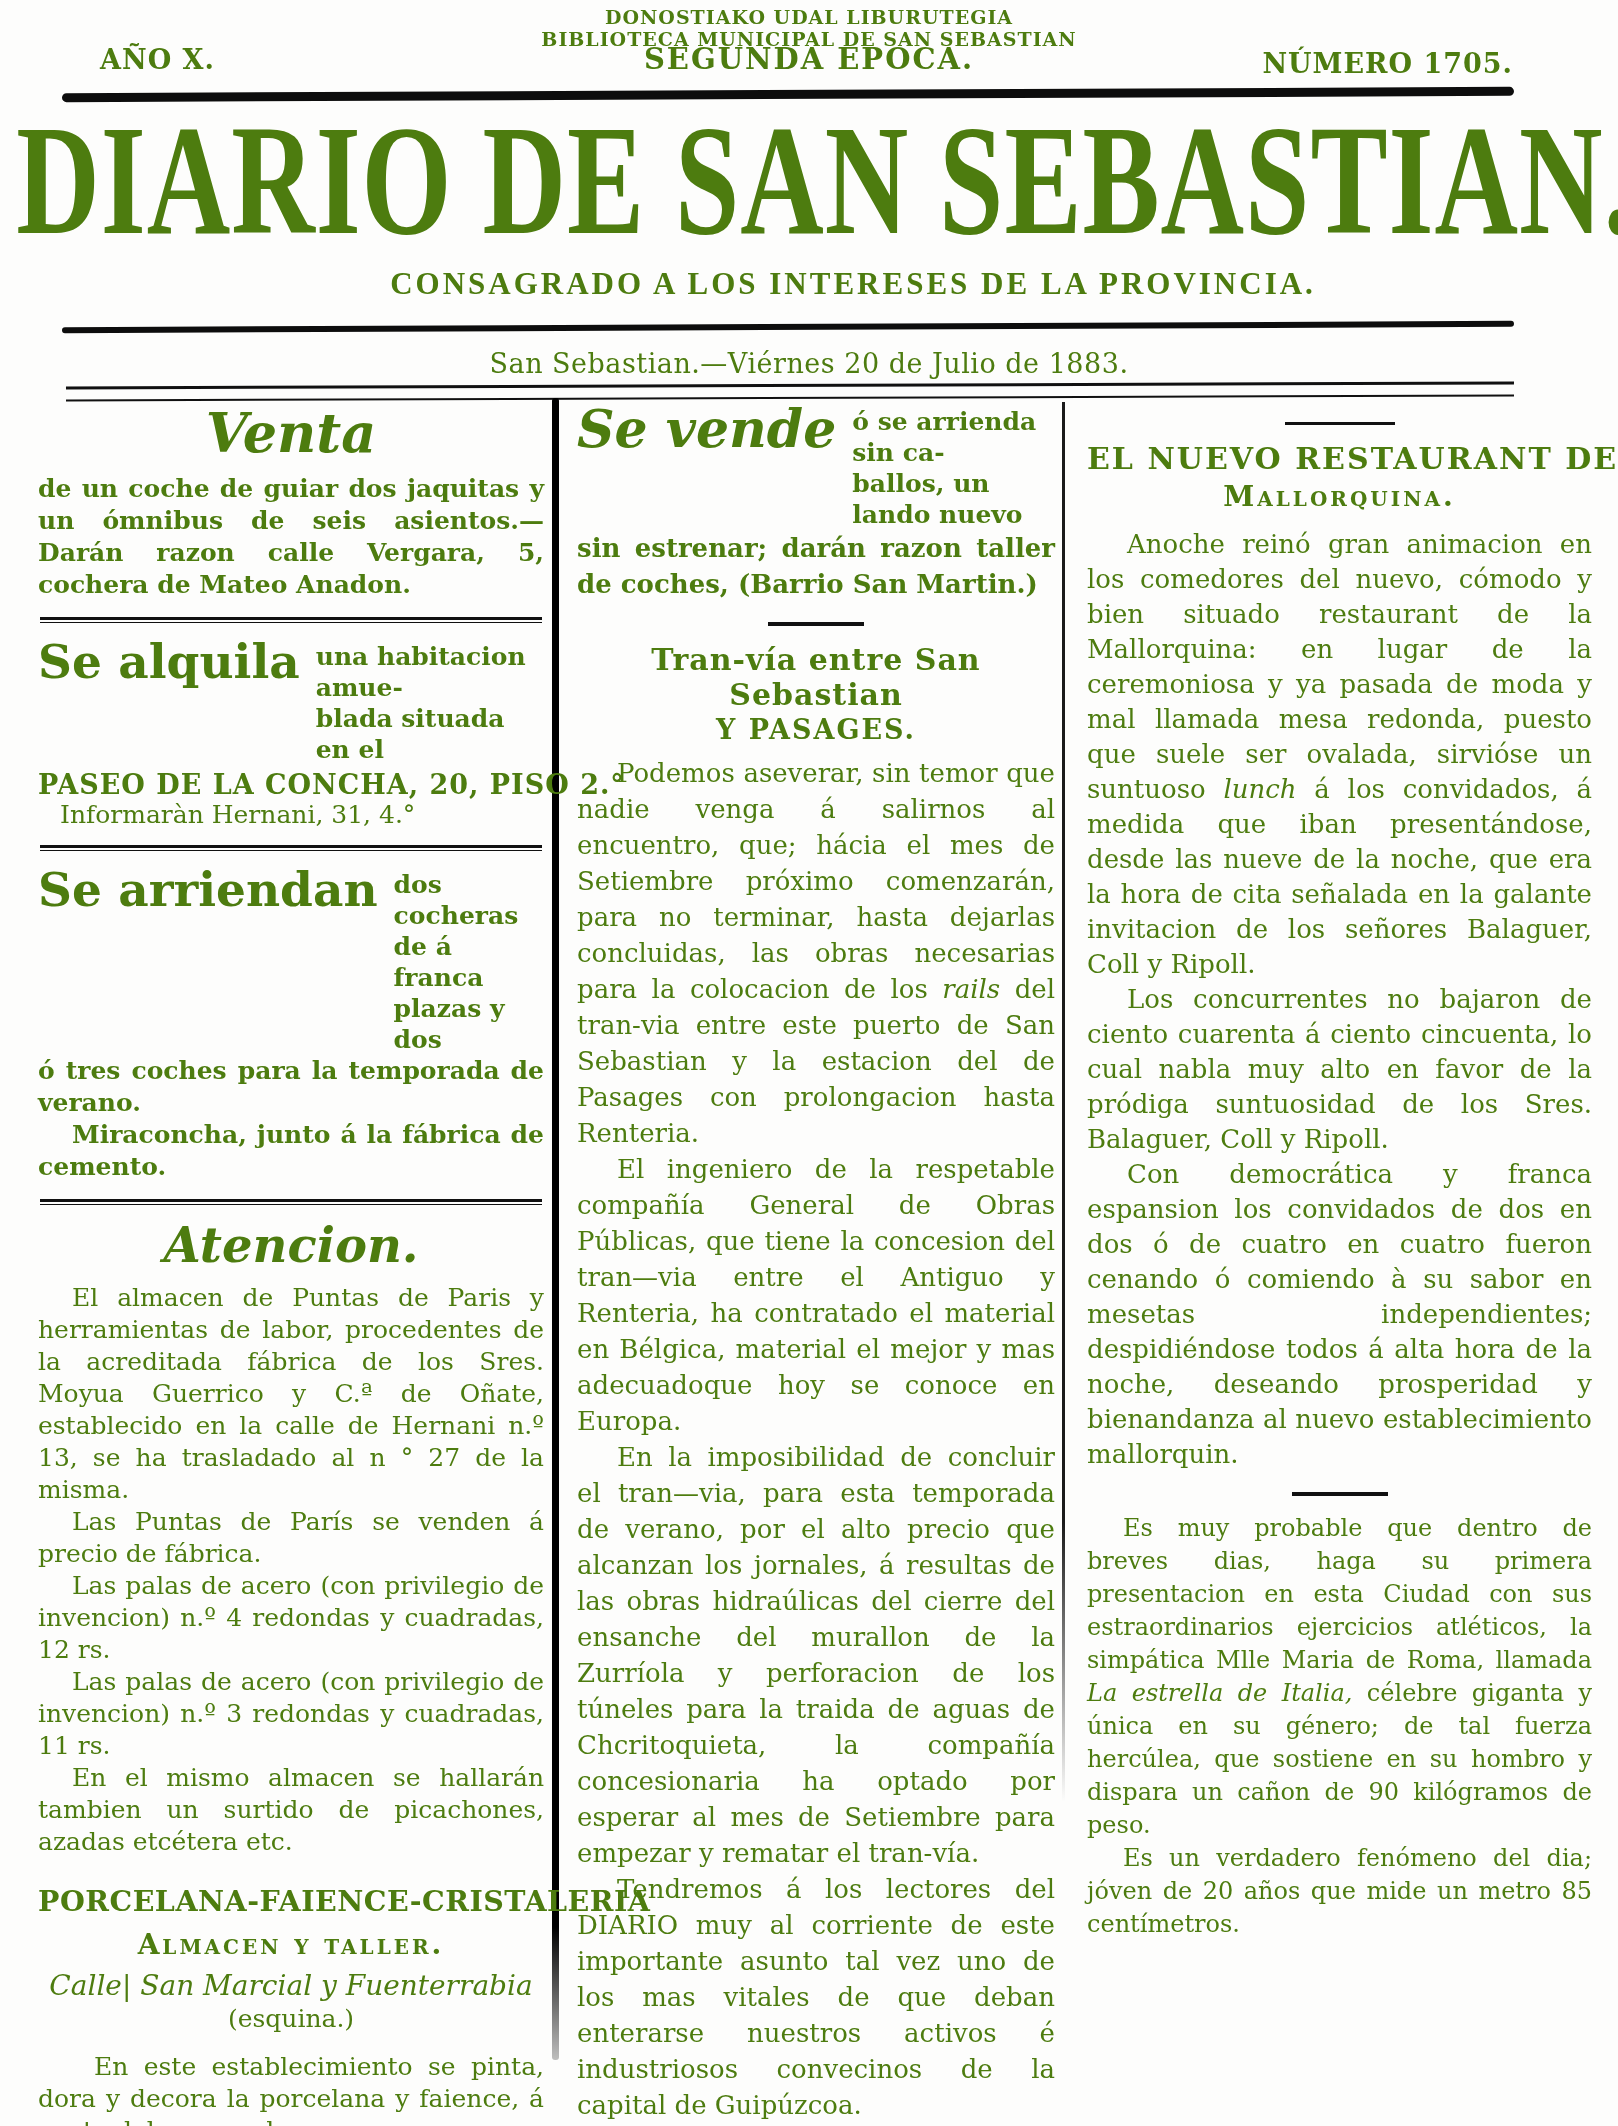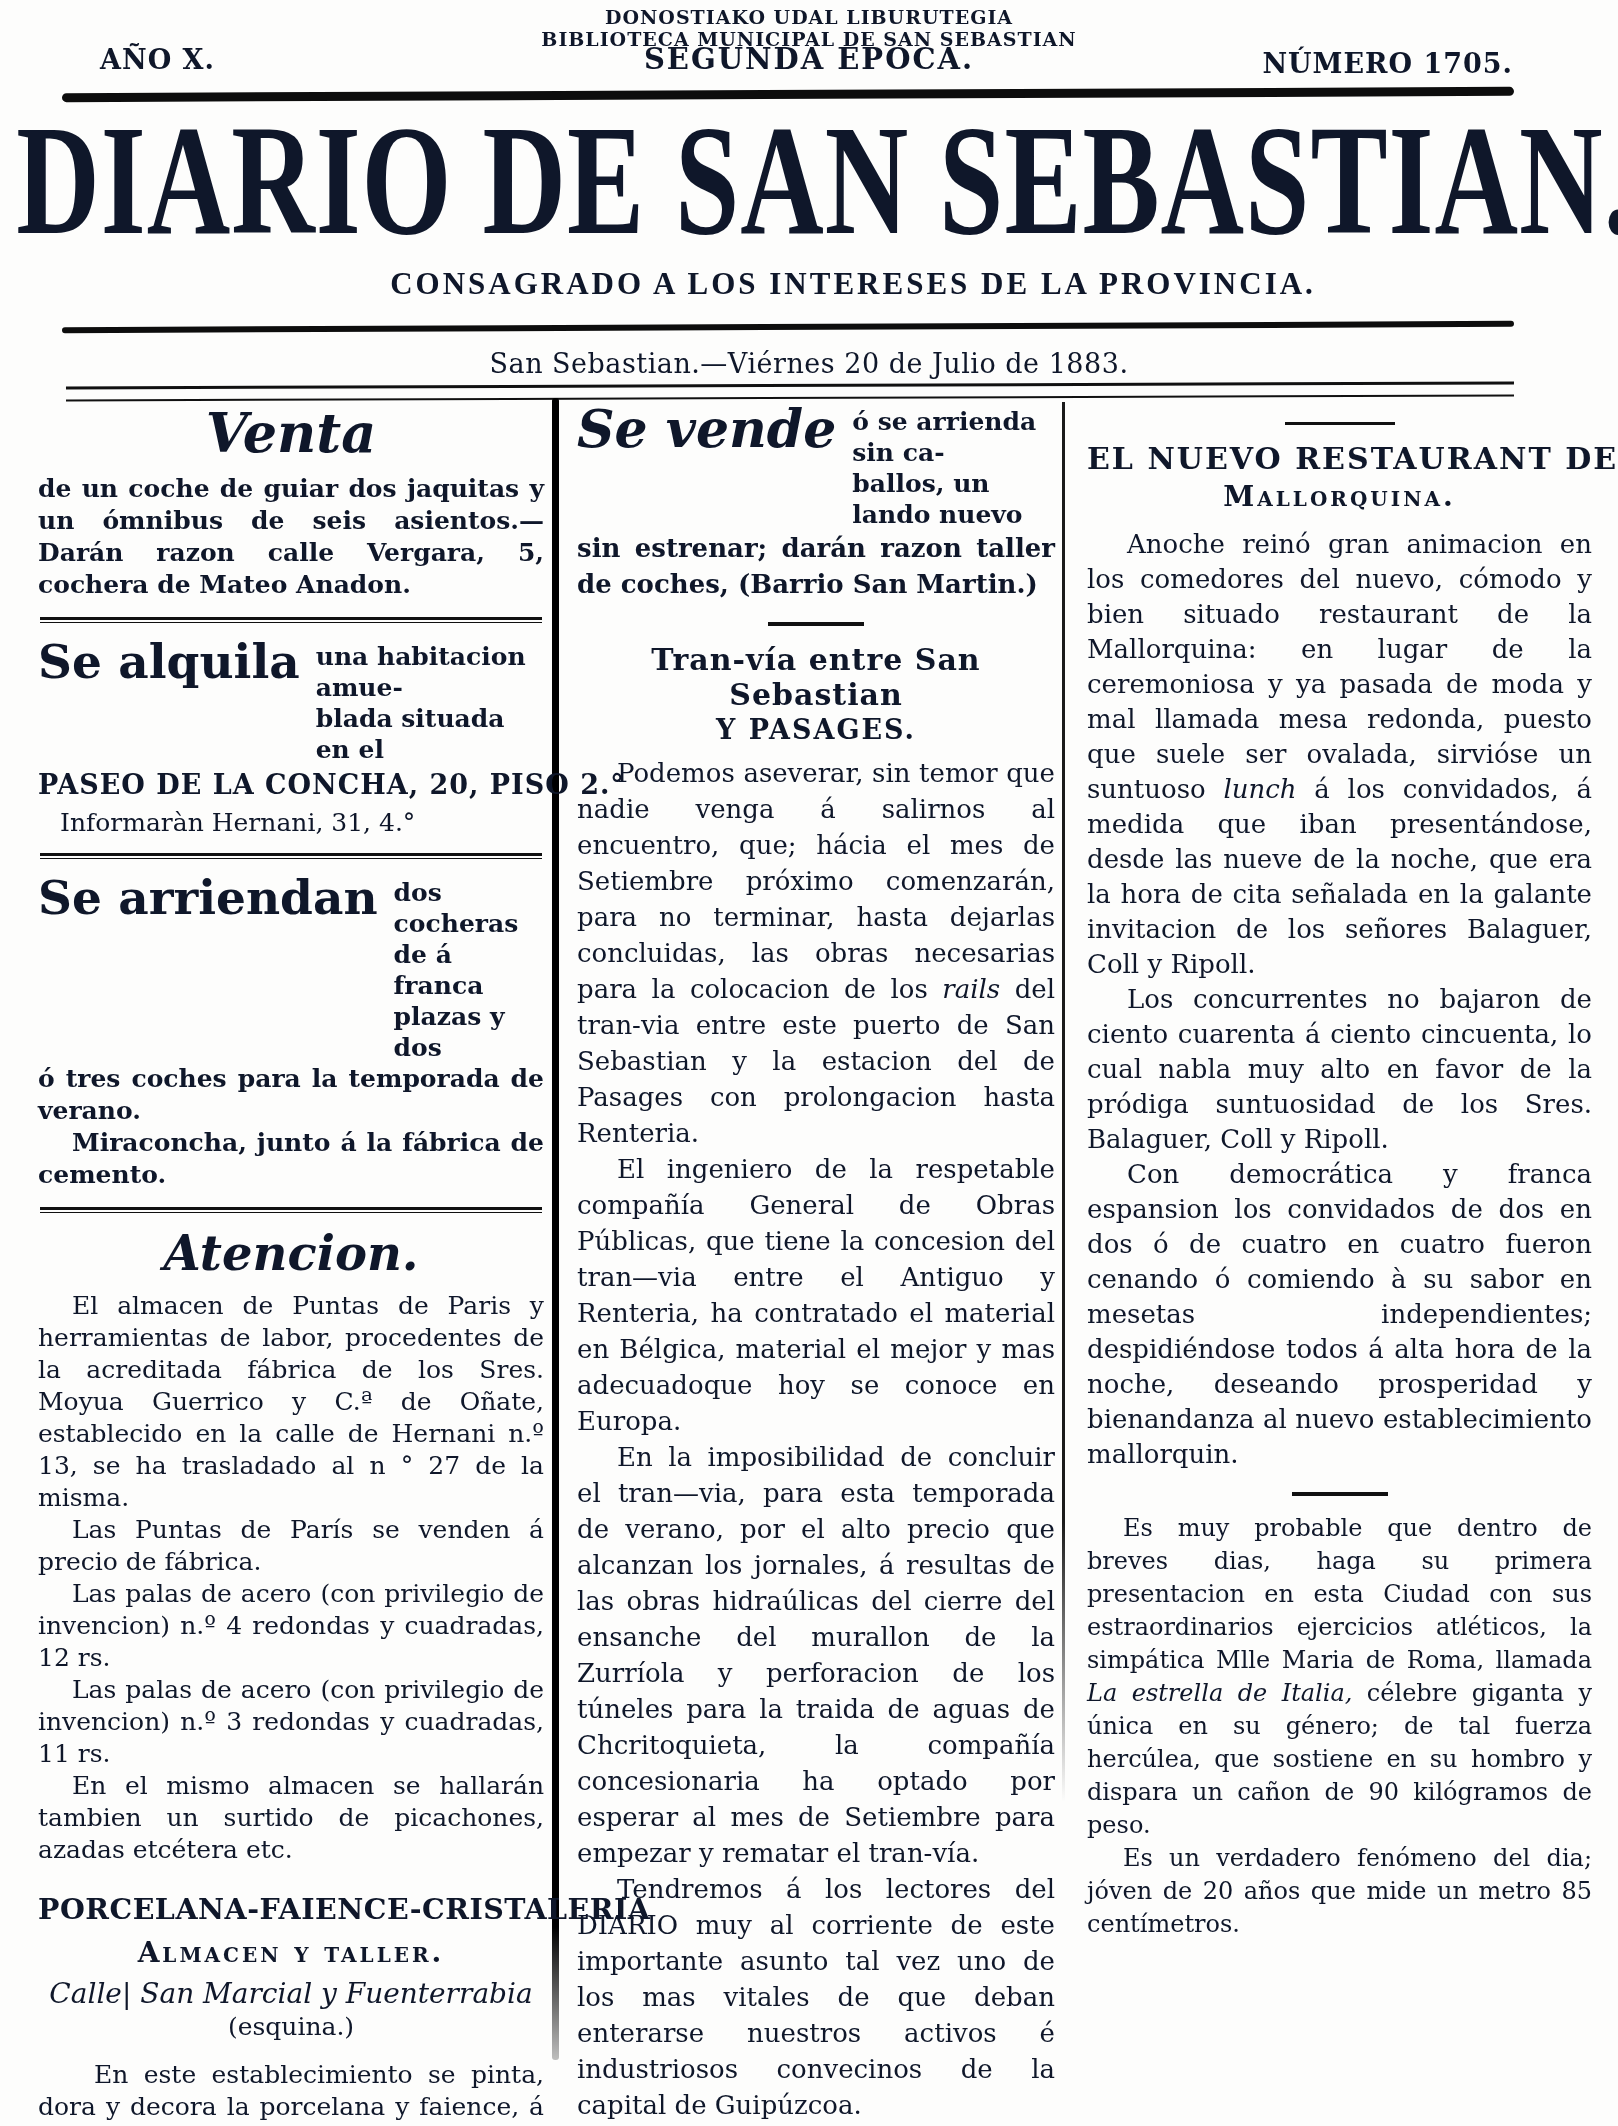--- a/index.html
+++ b/index.html
@@ -1,21 +1,21 @@
 <!DOCTYPE html>
 <html><head>
 <meta charset="utf-8">
 <style>
   html,body{margin:0;padding:0;background:#e8e8e6;}
   .page{
     position:relative;
     width:1618px;height:2126px;
     margin:0 auto;
     background:#fdfdfc;
-    color:#0f172a;
+    color:#4d7c0f;
     font-family:"DejaVu Serif","Liberation Serif",serif;
     overflow:hidden;
   }
   
   .stamp{
     position:absolute;top:6px;left:0;width:100%;
     text-align:center;font-size:19px;font-weight:700;
     letter-spacing:1px;line-height:1.18;
   }
   .info-row{
@@ -85,21 +85,21 @@
     font-size:54px;line-height:1.1;margin:2px 0 10px 0;
   }
   .ad-head{display:flex;align-items:flex-start;}
   .lead-word{font-weight:700;font-size:47px;line-height:1.05;white-space:nowrap;margin-right:16px;}
   .lead-word.it{font-style:italic;font-size:52px;}
   .side-lines{font-weight:700;font-size:25px;line-height:31px;padding-top:4px;}
   .caps-line{
     font-size:27px;font-weight:700;letter-spacing:1px;
     text-align:center;margin-top:4px;white-space:nowrap;
   }
-  .info-line{font-size:25px;margin-top:8px;text-indent:22px;}
+  .info-line{font-size:25px;margin-top:0;text-indent:22px;}
   .hr-ad{
     border:none;border-top:3px solid #111;border-bottom:1px solid #111;
     height:2px;margin:16px 2px 14px 2px;background:transparent;
   }
   .divider-dash{
     width:96px;margin:20px auto 16px auto;
     border-top:4px solid #111;
   }
   .divider-dash.thin{border-top-width:3px;width:110px;}
   .sec-title{

